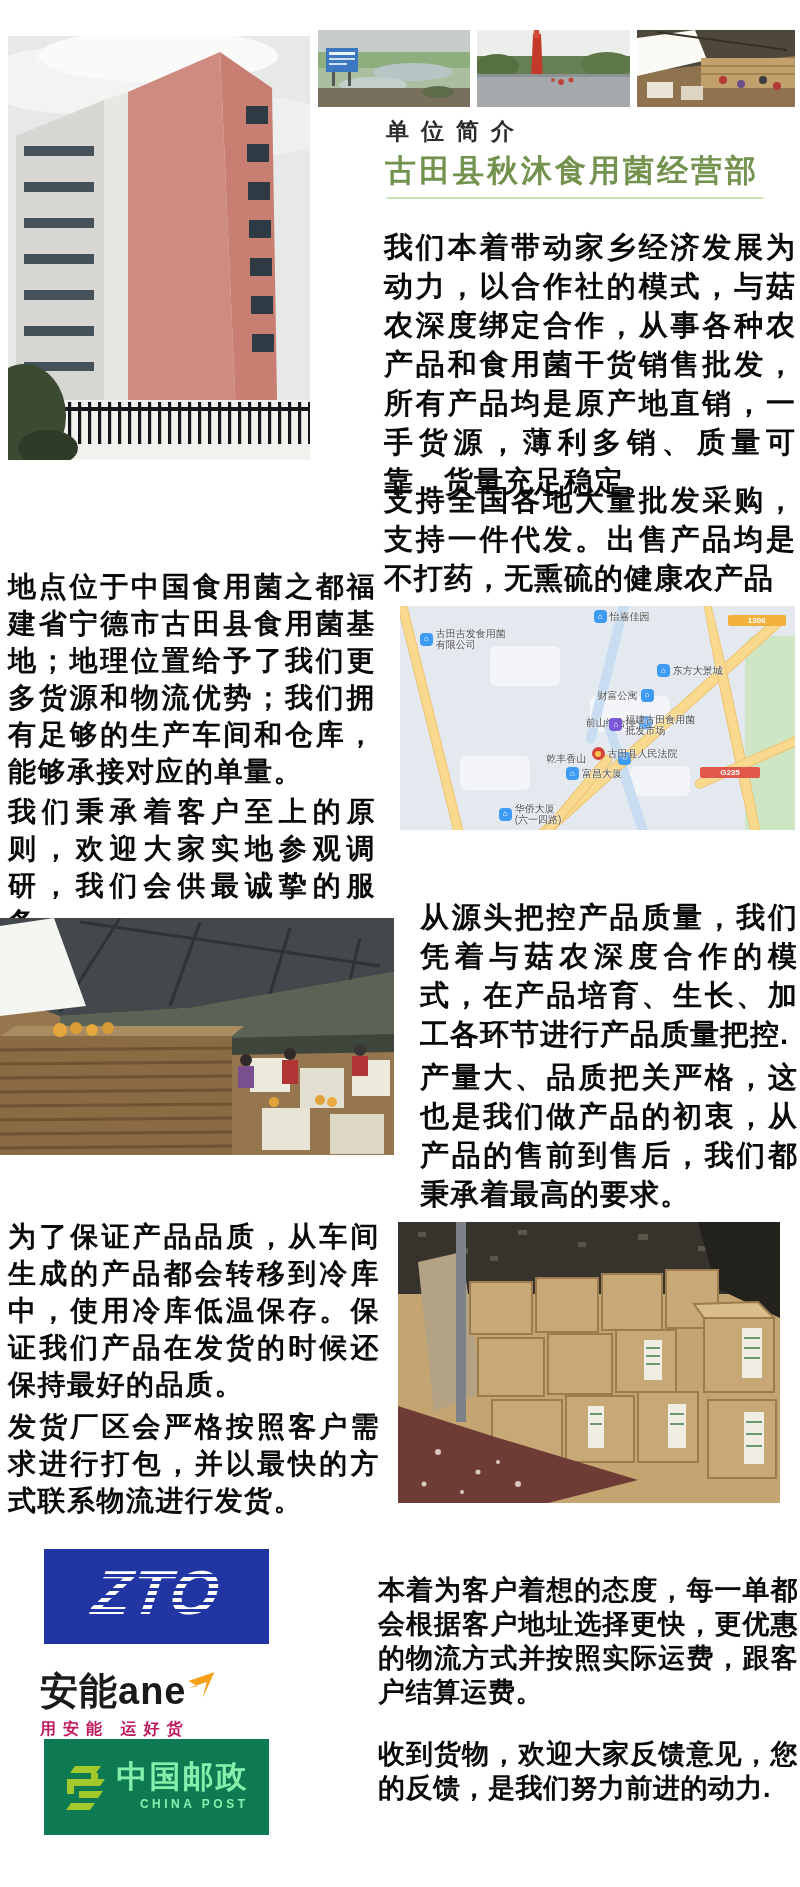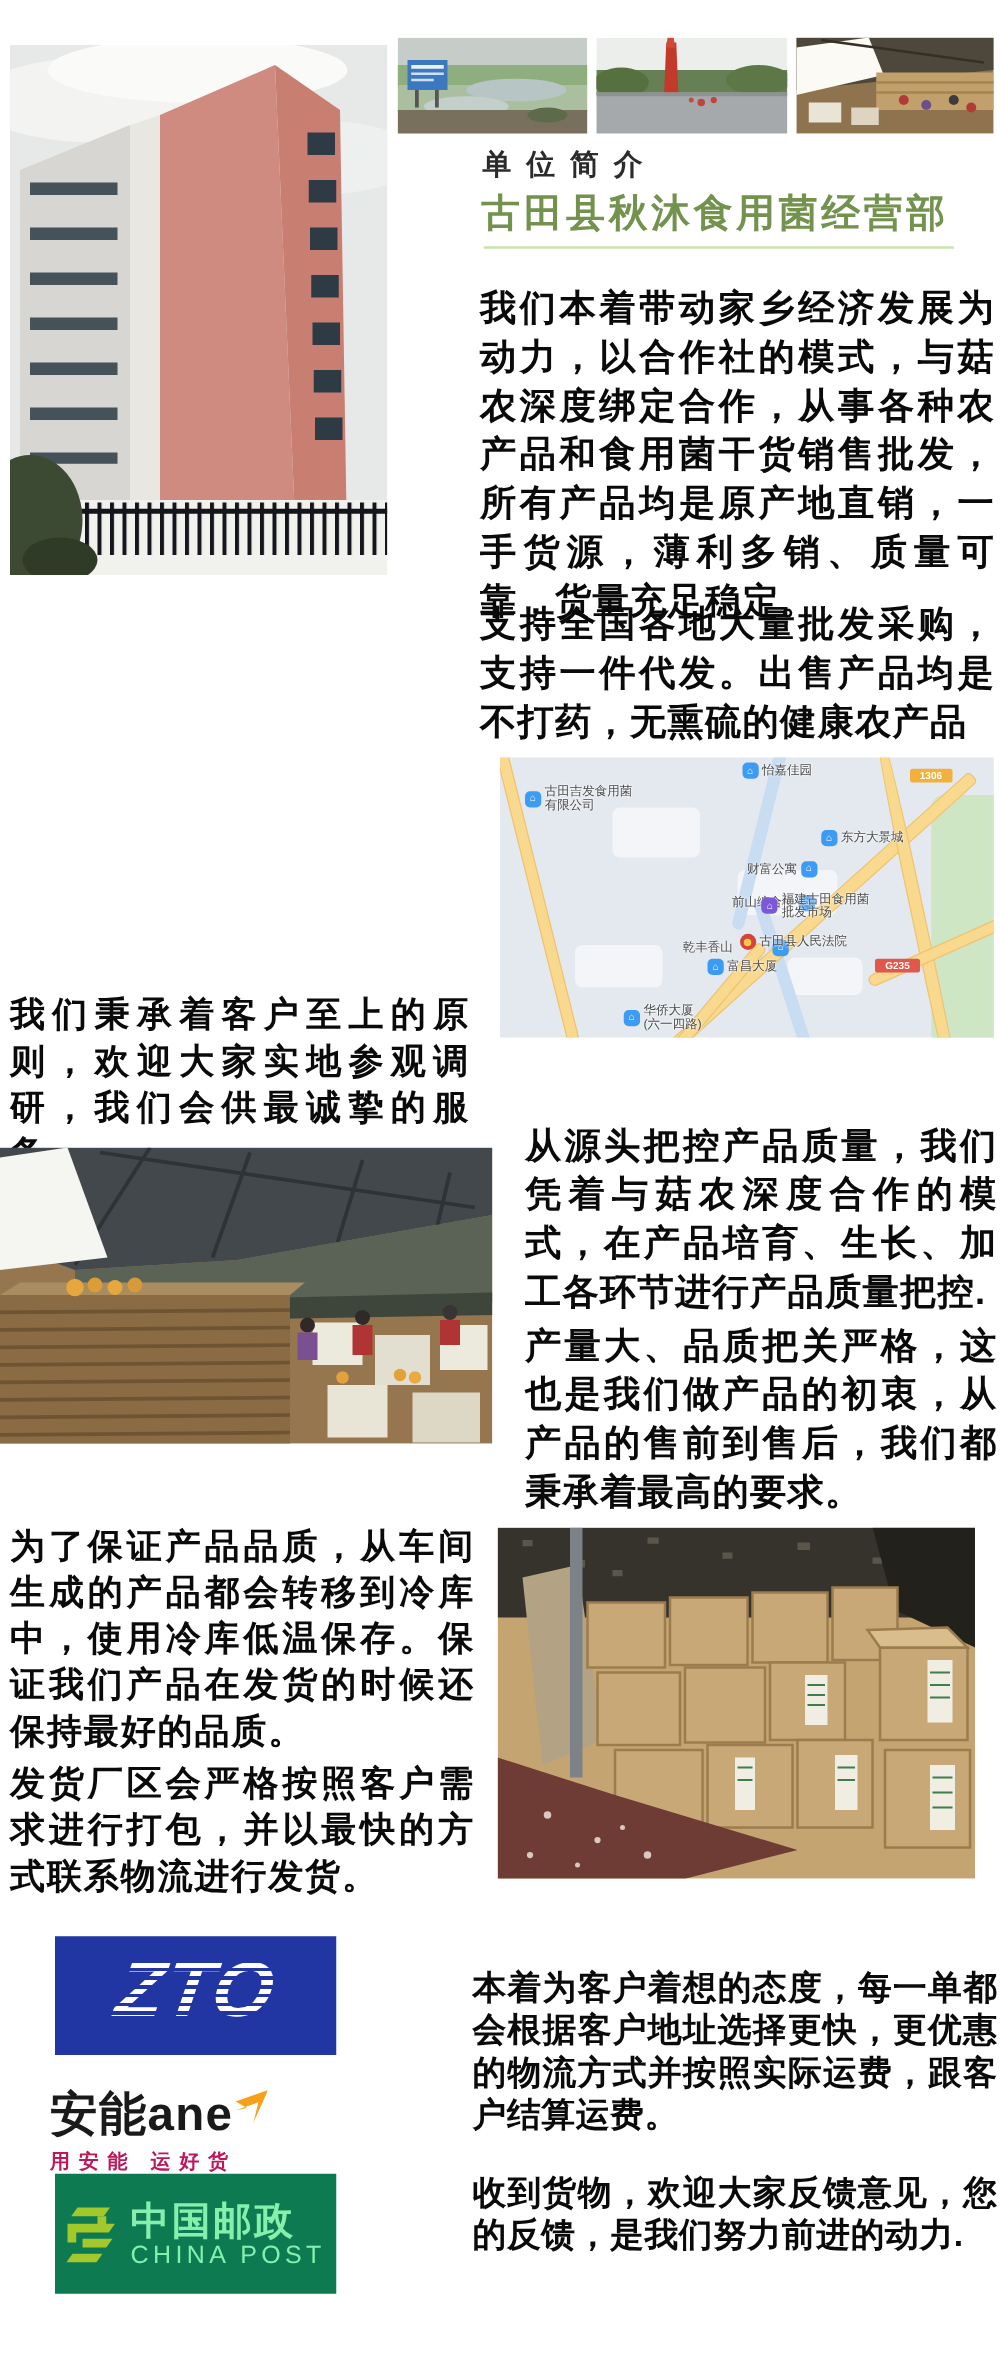--- a/index.html
+++ b/index.html
@@ -24,38 +24,38 @@
   .river{position:absolute;background:#c9ddf2;border-radius:8px;}
   .marker{position:absolute;display:flex;align-items:center;gap:3px;z-index:5;}
   .marker.left{flex-direction:row-reverse;}
   .poi-ic{width:13px;height:13px;border-radius:4px;flex:0 0 auto;
           display:flex;align-items:center;justify-content:center;color:#fff;font-size:8px;line-height:1;}
   .court-ic{width:13px;height:13px;border-radius:50%;background:#d5443a;flex:0 0 auto;
           display:flex;align-items:center;justify-content:center;}
   .court-dot{width:6px;height:6px;border-radius:50%;background:#f4c84a;}
   .m-label{font-size:10px;color:#4a4a4a;white-space:pre-line;line-height:11px;
            text-shadow:0 0 2px #fff,0 0 2px #fff;}
-  .badge{position:absolute;font-size:8px;font-weight:bold;color:#fff;padding:1px 8px;border-radius:2px;z-index:5;}
+  .badge{position:absolute;font-size:8px;font-weight:bold;color:#fff;padding:1px 20px;border-radius:2px;z-index:5;}
   
   #zto{position:absolute;left:44px;top:1549px;width:225px;height:95px;background:#2136a3;overflow:hidden;}
   #zto-text{position:absolute;left:0;right:0;top:8px;text-align:center;color:#fff;
             font-size:62px;font-weight:bold;font-style:italic;letter-spacing:1px;
             transform:skewX(-8deg);font-family:"Liberation Sans",sans-serif;}
   #zto-stripes{position:absolute;left:18px;right:18px;top:14px;bottom:14px;
             background:repeating-linear-gradient(180deg,rgba(33,54,163,0) 0 4px,#2136a3 4px 7px);}
   #anneng{position:absolute;left:40px;top:1666px;width:235px;height:64px;text-align:left;}
   #anneng-main{font-size:38px;font-weight:bold;color:#1a1a1a;letter-spacing:1px;display:inline-block;}
   #anneng-arrow{display:inline-block;width:26px;height:26px;background:#f7a11a;margin-left:2px;
             clip-path:polygon(0 62%,70% 38%,55% 100%,100% 0,0 35%,35% 55%);vertical-align:6px;}
   #anneng-tagline{font-size:16px;color:#be185d;letter-spacing:7px;font-weight:bold;margin-top:2px;}
   #chinapost{position:absolute;left:44px;top:1739px;width:225px;height:96px;background:#0d7a52;
             display:flex;align-items:center;justify-content:center;gap:10px;}
   #cp-text{color:#86efac;text-align:left;}
   #cp-cn{font-size:31px;font-weight:bold;letter-spacing:2px;line-height:34px;}
-  #cp-en{font-size:20px;font-weight:normal;letter-spacing:3.5px;line-height:20px;}
+  #cp-en{font-size:12px;font-weight:bold;letter-spacing:3.5px;line-height:20px;text-align:right;}
 </style>
 </head>
 <body>
 
 <div id="page">
 
   <div class="photo" style="left:8px;top:36px;width:302px;height:424px;">
     <svg viewBox="0 0 302 424" preserveAspectRatio="none">
       <rect width="302" height="424" fill="#e7e8e8"></rect>
       <ellipse cx="70" cy="44" rx="100" ry="34" fill="#f3f3f2"></ellipse>
@@ -146,20 +146,21 @@
     </svg>
   </div>
 
   <div id="section-label">单位简介</div>
   <div id="company-name">古田县秋沐食用菌经营部</div>
   <div id="title-underline"></div>
 
   <div class="para para-lg" style="left:384px;top:228px;width:412px;">我们本着带动家乡经济发展为动力，以合作社的模式，与菇农深度绑定合作，从事各种农产品和食用菌干货销售批发，所有产品均是原产地直销，一手货源，薄利多销、质量可靠，货量充足稳定。</div>
   <div class="para para-lg" style="left:384px;top:481px;width:412px;">支持全国各地大量批发采购，支持一件代发。出售产品均是不打药，无熏硫的健康农产品</div>
 
+  <div class="para para-md" style="left:8px;top:568px;width:368px;">地点位于中国食用菌之都福建省宁德市古田县食用菌基地；地理位置给予了我们更多货源和物流优势；我们拥有足够的生产车间和仓库，能够承接对应的单量。</div>
   <div class="para para-md" style="left:8px;top:793px;width:368px;">我们秉承着客户至上的原则，欢迎大家实地参观调研，我们会供最诚挚的服务。</div>
 
   <div id="map">
     <div class="map-green" style="right:-20px;top:30px;width:70px;height:200px;"></div>
     <div class="map-patch" style="left:90px;top:40px;width:70px;height:40px;"></div>
     <div class="map-patch" style="left:190px;top:90px;width:80px;height:36px;"></div>
     <div class="map-patch" style="left:60px;top:150px;width:70px;height:34px;"></div>
     <div class="map-patch" style="left:230px;top:160px;width:60px;height:30px;"></div>
     <div class="river" style="left:205px;top:-30px;width:10px;height:170px;transform:rotate(14deg);"></div>
     <div class="river" style="left:225px;top:110px;width:10px;height:150px;transform:rotate(-18deg);"></div>

